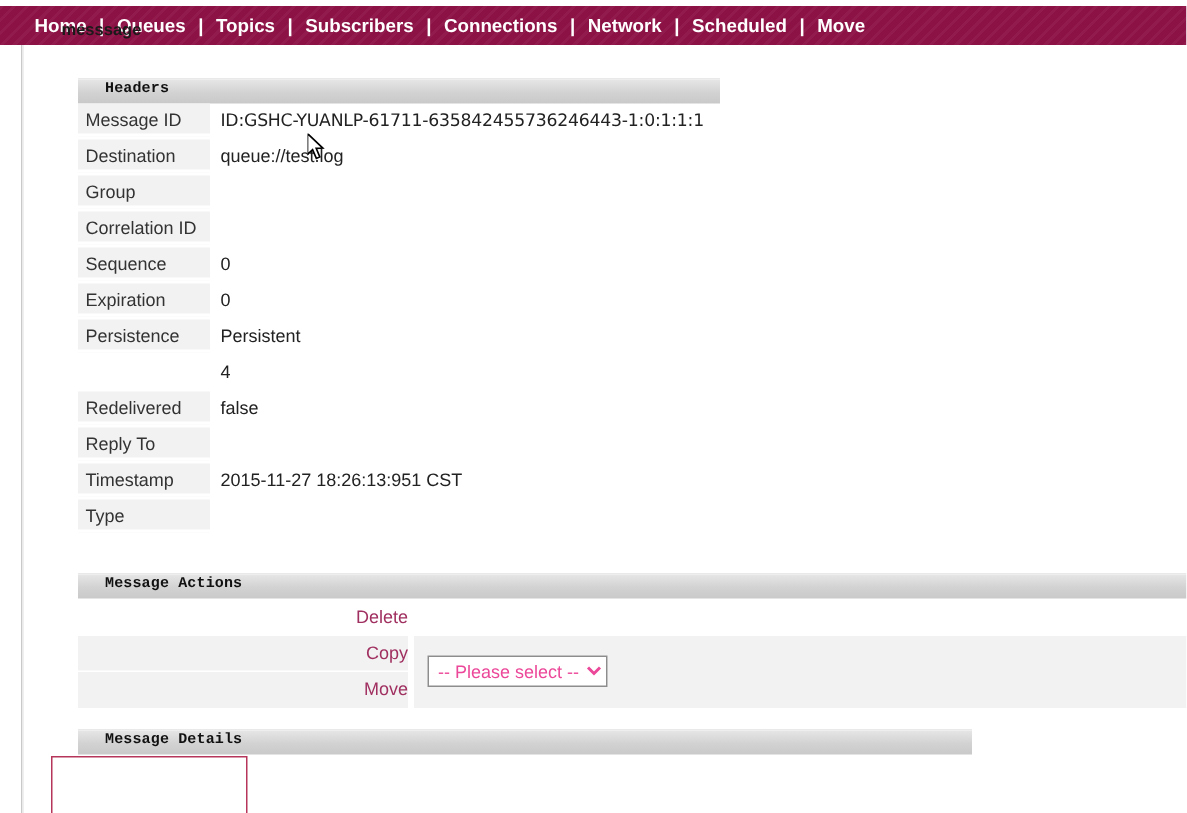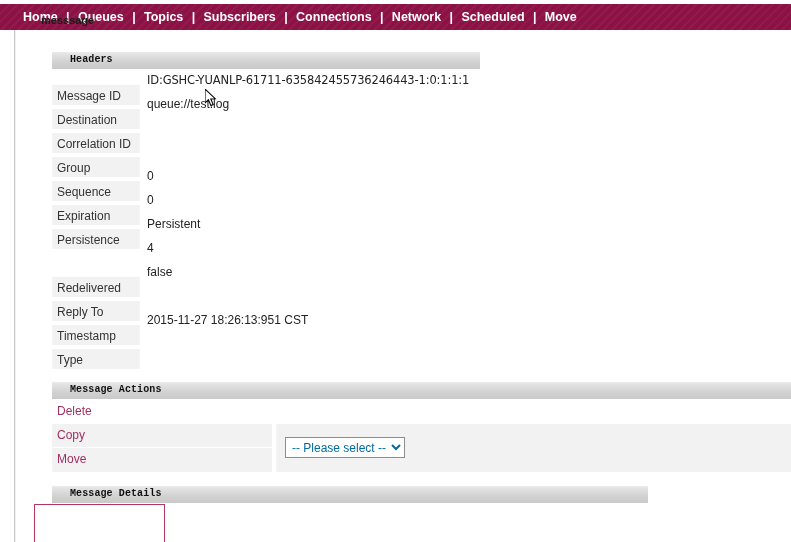--- a/index.html
+++ b/index.html
@@ -112,21 +112,21 @@
     top: 69px;
     width: 600px;
   }
   .hrow {
     position: relative;
     height: 24px;
   }
   .hlabel {
     position: absolute;
     left: 0;
-    top: 16px;
+    top: 0;
     width: 88px;
     height: 22px;
     line-height: 22px;
     padding-left: 5px;
     background: #f2f2f2;
     border-bottom: 2px solid #ffffff;
     box-sizing: border-box;
     font-size: 12px;
     color: #333333;
     white-space: nowrap;
@@ -155,20 +155,21 @@
   }
   #actions-table {
     position: absolute;
     left: 52px;
     top: 400px;
     width: 739px;
   }
   .action-row {
     position: relative;
     height: 24px;
+    text-align: right;
   }
   .action-row .acell {
     position: absolute;
     left: 0;
     top: 0;
     width: 220px;
     height: 23px;
     line-height: 23px;
     padding-left: 5px;
     box-sizing: border-box;
@@ -205,21 +206,21 @@
     background: #f2f2f2;
   }
   #move-select {
     position: absolute;
     left: 285px;
     top: 437px;
     width: 120px;
     height: 21px;
     font-family: "Liberation Sans", sans-serif;
     font-size: 12px;
-    color: #0369a1;
+    color: #ec4899;
     background: #ffffff;
     border: 1px solid #8d8d8d;
     border-radius: 0;
     box-sizing: border-box;
     padding: 1px 2px;
   }
 
   
   #details-bar {
     left: 52px;
@@ -294,25 +295,25 @@
 <div id="headers-table">
   <div class="hrow">
     <div class="hlabel">Message ID</div>
     <div class="hvalue mono-id">ID:GSHC-YUANLP-61711-635842455736246443-1:0:1:1:1</div>
   </div>
   <div class="hrow">
     <div class="hlabel">Destination</div>
     <div class="hvalue">queue://test.log</div>
   </div>
   <div class="hrow">
+    <div class="hlabel">Group</div>
+    <div class="hvalue"></div>
+  </div>
+  <div class="hrow">
     <div class="hlabel">Correlation ID</div>
-    <div class="hvalue"></div>
-  </div>
-  <div class="hrow">
-    <div class="hlabel">Group</div>
     <div class="hvalue"></div>
   </div>
   <div class="hrow">
     <div class="hlabel">Sequence</div>
     <div class="hvalue">0</div>
   </div>
   <div class="hrow">
     <div class="hlabel">Expiration</div>
     <div class="hvalue">0</div>
   </div>

